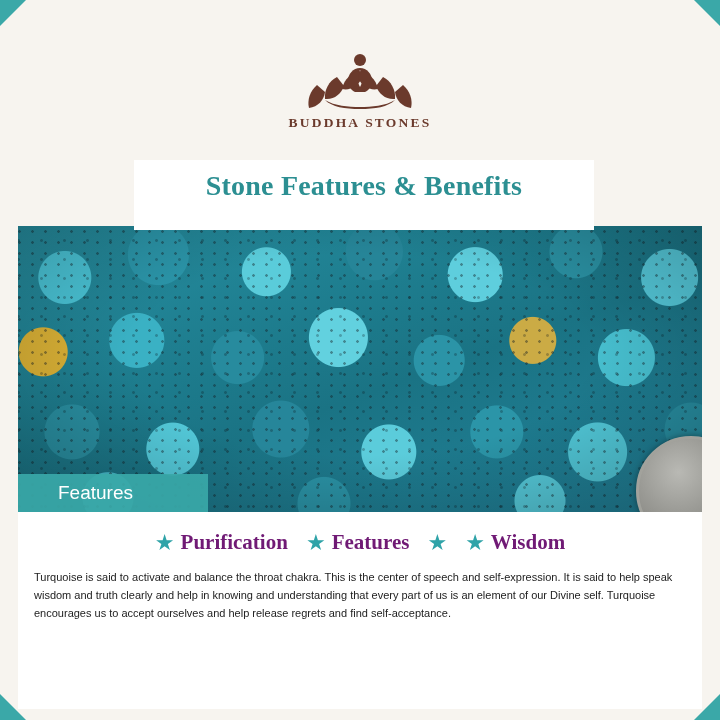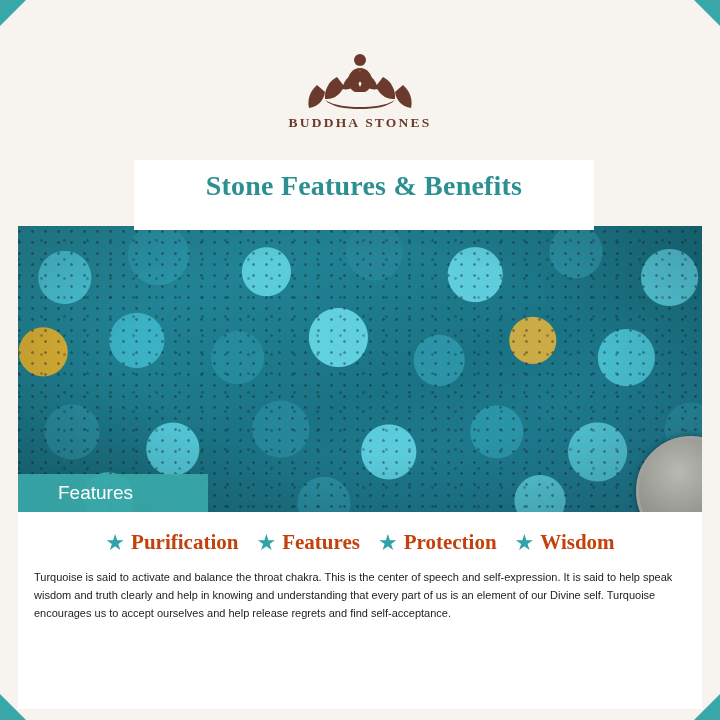--- a/index.html
+++ b/index.html
@@ -210,21 +210,21 @@
     align-items: center;
     gap: 6px;
     white-space: nowrap;
   }
   .benefit .star {
     color: #2fa3a8;
     font-size: 22px;
     line-height: 1;
   }
   .benefit .label {
-    color: #c2410c;
+    color: #701a75;
     font-size: 21px;
     font-weight: bold;
     font-family: "Liberation Serif", serif;
   }
 
   .description {
     margin-top: 14px;
     font-size: 11px;
     line-height: 1.62;
     color: #222222;
@@ -289,21 +289,20 @@
         <span class="label">Purification</span>
       </div>
 
       <div class="benefit">
         <span class="star">★</span>
         <span class="label">Features</span>
       </div>
 
       <div class="benefit">
         <span class="star">★</span>
-        <span class="label">Protection</span>
       </div>
 
       <div class="benefit">
         <span class="star">★</span>
         <span class="label">Wisdom</span>
       </div>
 
     </div>
 
     <p class="description">Turquoise is said to activate and balance the throat chakra. This is the center of speech and self-expression. It is said to help speak wisdom and truth clearly and help in knowing and understanding that every part of us is an element of our Divine self. Turquoise encourages us to accept ourselves and help release regrets and find self-acceptance.</p>

